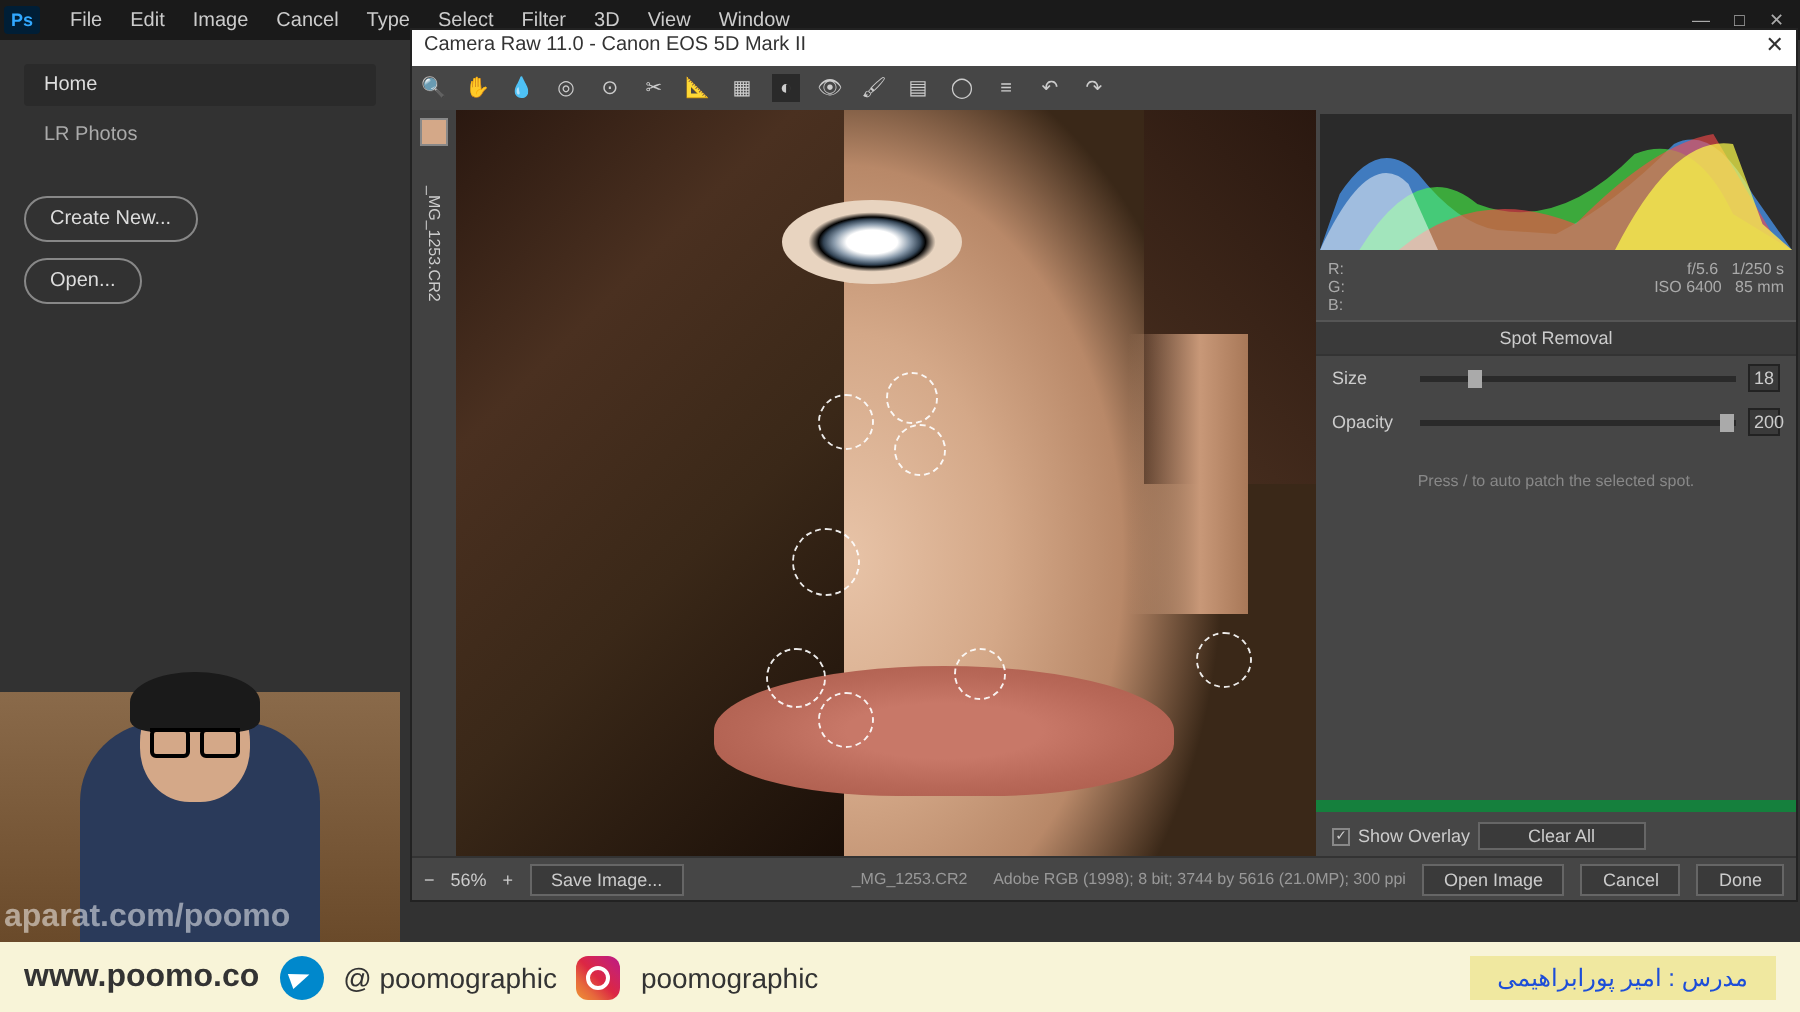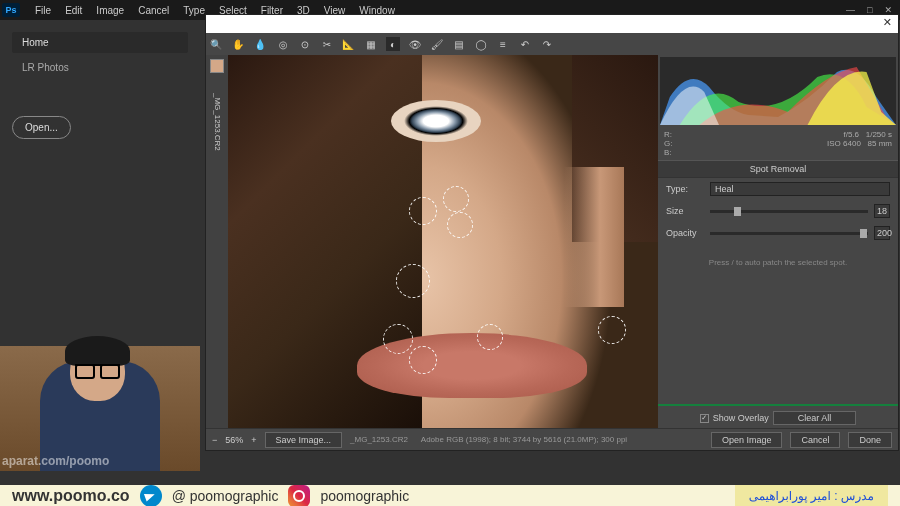--- a/index.html
+++ b/index.html
@@ -44,33 +44,33 @@
 .ctrl-select{flex:1;background:#3a3a3a;border:1px solid #222;color:#ccc;padding:1px 4px;font-size:9px}
 .ctrl-slider{flex:1;height:3px;background:#2a2a2a;position:relative}
 .ctrl-thumb{position:absolute;top:-3px;width:7px;height:9px;background:#aaa}
 .ctrl-val{width:16px;background:#3a3a3a;border:1px solid #222;text-align:right;padding:1px 2px;font-size:9px}
 .hint{text-align:center;font-size:8px;color:#888;padding:14px 26px}
 .check-row{padding:3px 8px;font-size:9px;display:flex;align-items:center;gap:4px}
 .cb{width:9px;height:9px;border:1px solid #888;display:inline-flex;align-items:center;justify-content:center;font-size:7px}
 
 .cr-footer{height:22px;background:#464646;border-top:1px solid #333;display:flex;align-items:center;padding:0 6px;gap:8px;font-size:9px;color:#ccc}
 .cr-footer-btn{border:1px solid #666;padding:2px 10px;background:#3a3a3a;font-size:9px}
-.cr-meta-center{flex:1;text-align:left;font-size:8px;color:#999}
+.cr-meta-center{flex:1;text-align:right;font-size:8px;color:#999}
 
 .webcam{position:absolute;left:0;bottom:35px;width:200px;height:125px;background:linear-gradient(#8a6a4a,#6a4a2a);z-index:5}
 .person{position:absolute;left:40px;bottom:0;width:120px;height:110px;background:#2a3a5a;border-radius:40px 40px 0 0}
 .head{position:absolute;left:70px;bottom:70px;width:55px;height:60px;background:#d4a888;border-radius:50% 50% 45% 45%}
 .phair{position:absolute;left:65px;bottom:105px;width:65px;height:30px;background:#1a1a1a;border-radius:50% 50% 20% 20%}
 .glasses{position:absolute;left:75px;bottom:95px;width:45px;height:12px;border-top:2px solid #000}
 .glasses::before,.glasses::after{content:"";position:absolute;width:16px;height:11px;border:2px solid #000;border-radius:3px;top:-2px}
 .glasses::before{left:0}.glasses::after{right:0}
 
-.watermark{position:absolute;left:2px;bottom:38px;color:rgba(255,255,255,0.5);font-size:12px;z-index:6;font-weight:bold}
-
-.bottom-bar{position:absolute;bottom:0;left:0;width:900px;height:21px;background:#f8f4d8;display:flex;align-items:center;padding:0 12px;gap:10px;font-size:14px;color:#333}
+.watermark{position:absolute;left:2px;bottom:38px;color:rgba(255,255,255,0.5);font-size:16px;z-index:6;font-weight:bold}
+
+.bottom-bar{position:absolute;bottom:0;left:0;width:900px;height:35px;background:#f8f4d8;display:flex;align-items:center;padding:0 12px;gap:10px;font-size:14px;color:#333}
 .tg-icon{width:22px;height:22px;background:#0088cc;border-radius:50%;position:relative}
 .tg-icon::after{content:"";position:absolute;left:5px;top:7px;border-left:10px solid #fff;border-top:4px solid transparent;border-bottom:4px solid transparent;transform:rotate(-20deg)}
 .ig-icon{width:22px;height:22px;background:linear-gradient(45deg,#f09433,#e6683c,#dc2743,#cc2366,#bc1888);border-radius:6px;position:relative}
 .ig-icon::after{content:"";position:absolute;left:5px;top:5px;width:8px;height:8px;border:2px solid #fff;border-radius:50%}
 .credit{margin-left:auto;background:#f0e8a0;padding:4px 14px;font-size:12px;color:#1d4ed8}
 </style>
 </head>
 <body>
 
 <div class="ps-menubar">
@@ -88,26 +88,27 @@
   <div class="win-controls">
     <span>—</span>
     <span>□</span>
     <span>✕</span>
   </div>
 </div>
 
 <div class="ps-sidebar">
   <div class="ps-home">Home</div>
   <div class="ps-lr">LR Photos</div>
-  <br>
+  <div class="ps-btn">Create New...</div><br>
   <div class="ps-btn">Open...</div>
 </div>
 
 <div class="cr-window">
   <div class="cr-titlebar">
+    <span>Camera Raw 11.0  -  Canon EOS 5D Mark II</span>
     <span class="cr-close">✕</span>
   </div>
   <div class="cr-toolbar">
     <div class="cr-tool">🔍</div>
     <div class="cr-tool">✋</div>
     <div class="cr-tool">💧</div>
     <div class="cr-tool">◎</div>
     <div class="cr-tool">⊙</div>
     <div class="cr-tool">✂</div>
     <div class="cr-tool">📐</div>
@@ -164,40 +165,36 @@
         </div>
         <div style="text-align:right">
           <span>f/5.6</span>&nbsp;&nbsp;
           <span>1/250 s</span><br>
           <span>ISO 6400</span>&nbsp;&nbsp;
           <span>85 mm</span>
         </div>
       </div>
       <div class="panel-title">Spot Removal</div>
       <div class="ctrl-row">
-        <span class="ctrl-label">Type:</span>
-        <div class="ctrl-select">Heal</div>
-      </div>
-      <div class="ctrl-row">
         <span class="ctrl-label">Size</span>
         <div class="ctrl-slider">
             <div class="ctrl-thumb" style="left:15%"></div>
           </div>
         <div class="ctrl-val">18</div>
       </div>
       <div class="ctrl-row">
         <span class="ctrl-label">Opacity</span>
         <div class="ctrl-slider">
             <div class="ctrl-thumb" style="left:95%"></div>
           </div>
         <div class="ctrl-val">200</div>
       </div>
       <div class="hint">Press / to auto patch the selected spot.</div>
       <div style="flex:1"></div>
-      <div class="check-row" style="justify-content:center;border-top:2px solid #15803d;padding-top:5px">
+      <div class="check-row" style="justify-content:flex-start;border-top:6px solid #15803d;padding-top:5px">
         <div style="display:flex;gap:4px;align-items:center">
           <span class="cb">✓</span>
           <span>Show Overlay</span>
         </div>
         <div class="cr-footer-btn" style="padding:1px 24px">Clear All</div>
       </div>
     </div>
   </div>
 
   <div class="cr-footer">

